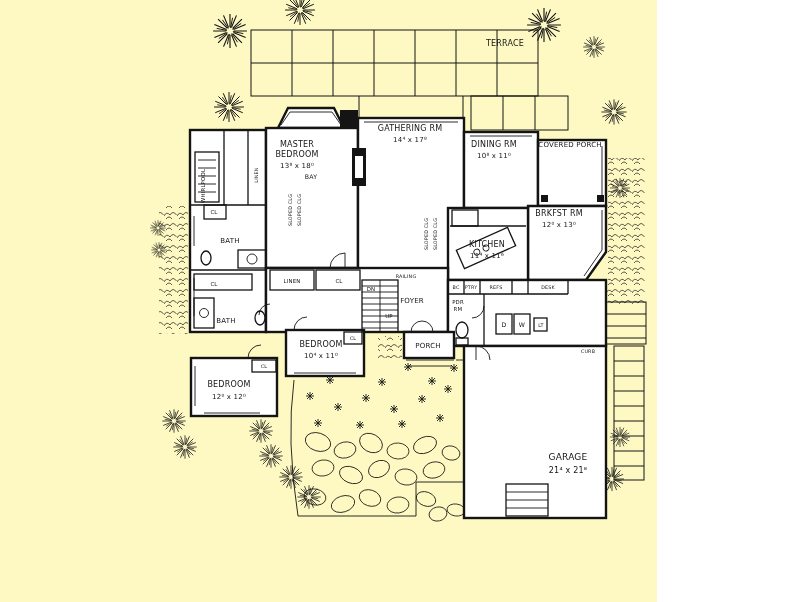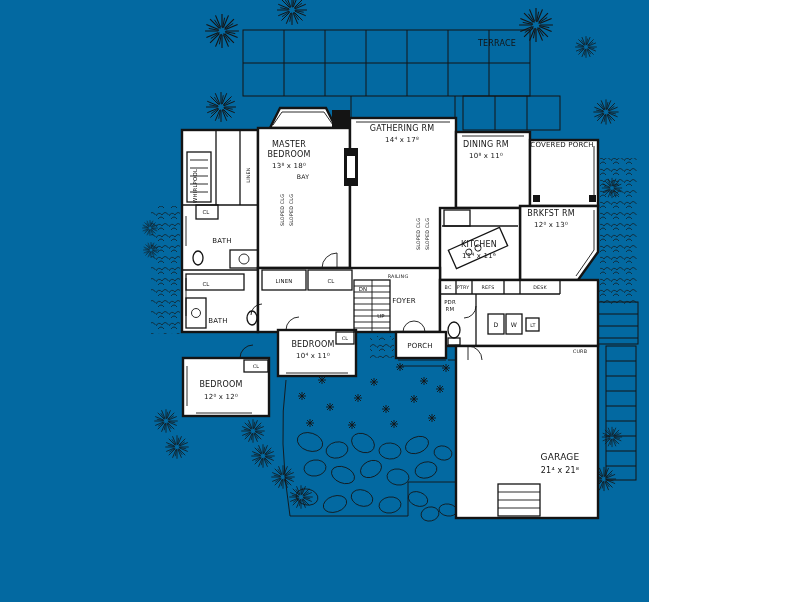--- a/index.html
+++ b/index.html
@@ -1,17 +1,17 @@
 <!DOCTYPE html>
 <html><head>
 <meta charset="utf-8">
 <title>Floor Plan</title>
 <style>
   html,body{margin:0;padding:0;background:#ffffff;}
-  .stage{width:649px;height:602px;background:#0369a1;position:relative;overflow:hidden;}
+  .stage{width:649px;height:602px;background:#fef9c3;position:relative;overflow:hidden;padding-left:8px;}
   svg{display:block;}
   svg text{font-family:"DejaVu Sans",sans-serif;fill:#141414;text-anchor:middle;letter-spacing:.2px;}
   .t9{font-size:9px}.t8{font-size:8px}.t7{font-size:7px}.t6{font-size:6.2px}
   .t5{font-size:5.4px}.t45{font-size:4.8px}
   .room{fill:#ffffff;stroke:#141414;stroke-width:2.4;stroke-linejoin:miter}
   .wi{fill:none;stroke:#141414;stroke-width:1.3}
   .ww{fill:none;stroke:#141414;stroke-width:.9}
   .blk{fill:#141414;stroke:none}
   .stone{fill:none;stroke:#141414;stroke-width:.8}
   .grid{fill:none;stroke:#141414;stroke-width:1}

